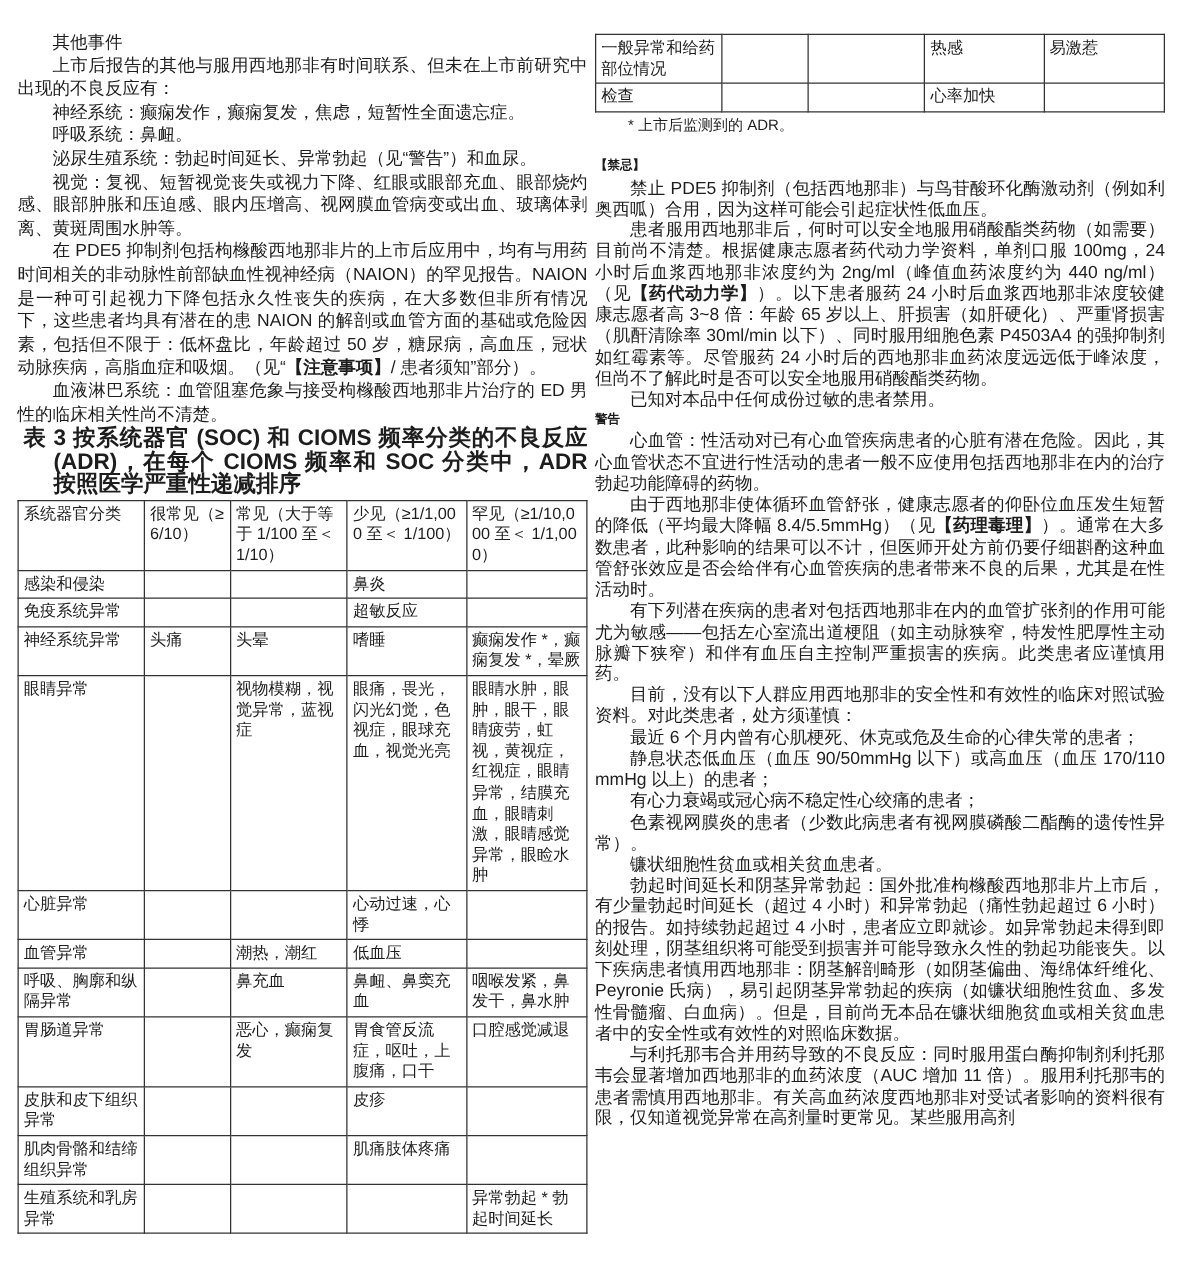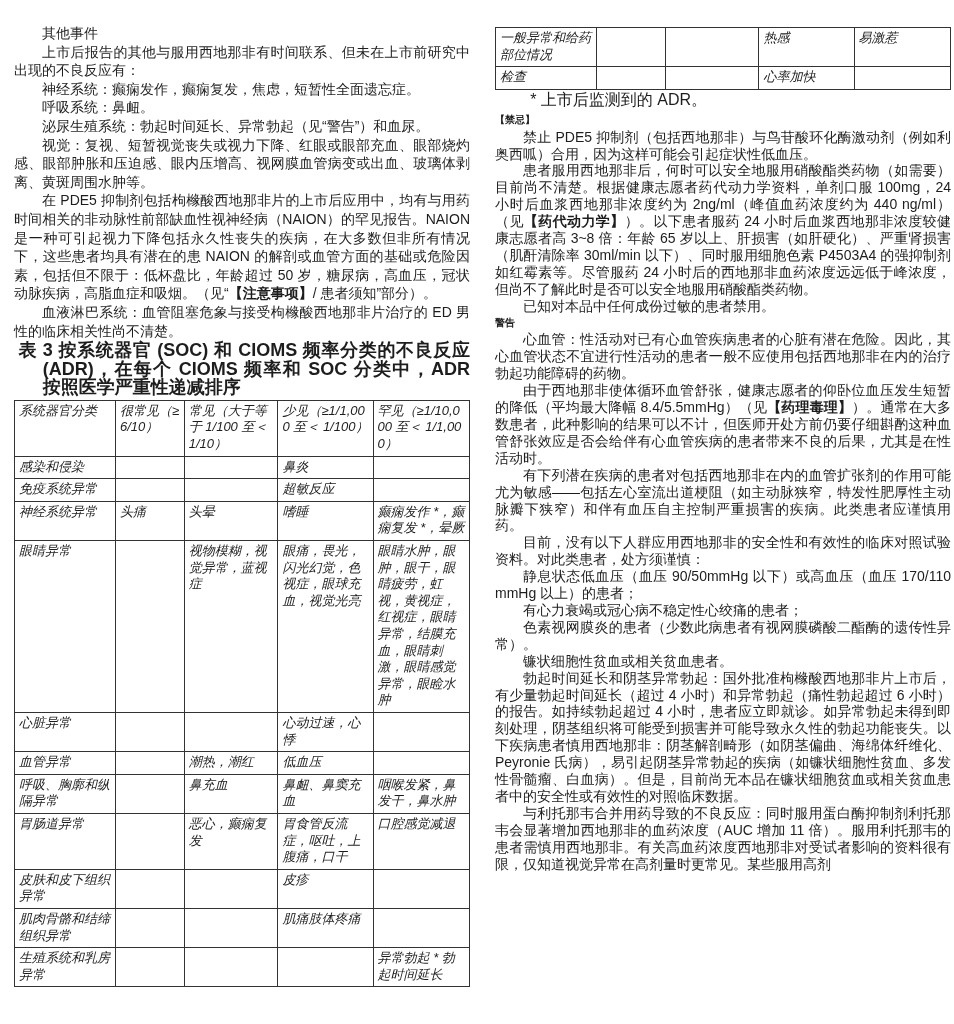--- a/index.html
+++ b/index.html
@@ -6,21 +6,21 @@
   body{
     width:954px;height:1024px;overflow:hidden;
     font-family:"Liberation Sans","DejaVu Sans",sans-serif;
     color:#1d1d1d;
     -webkit-font-smoothing:antialiased;
   }
   .page{
     box-sizing:border-box;
     width:954px;height:1024px;
     padding:24px 14px 0 14px;
-    display:flex;gap:25px;
+    display:flex;gap:6px;
   }
   .col{width:456px;flex:0 0 456px;}
 
   
   .para{
     margin:0;
     font-size:14px;
     text-align:justify;
     text-indent:2em;
     word-break:break-all;
@@ -43,33 +43,32 @@
     margin:1px 0 3px 0;
     font-size:18px;
     font-weight:bold;
     line-height:18.6px;
     padding-left:1.6em;
     text-indent:-1.35em;
     text-align:justify;
   }
 
   .footnote{
-    margin:2px 0 3px 0;
-    font-size:16px;
+    margin:2px 0 16px 0;
+    font-size:12px;
     line-height:16.9px;
     text-indent:2.2em;
   }
 
   
   table.adr{
     width:100%;
     border-collapse:collapse;
     table-layout:fixed;
     font-size:13px;
-    font-style:italic;
   }
   table.adr th, table.adr td{
     border:1px solid #333333;
     vertical-align:top;
     text-align:left;
     font-weight:normal;
     padding:2px 3px 3px 4px;
     line-height:16.6px;
     word-break:break-all;
   }
@@ -236,20 +235,21 @@
         <p class="para">患者服用西地那非后，何时可以安全地服用硝酸酯类药物（如需要）目前尚不清楚。根据健康志愿者药代动力学资料，单剂口服 100mg，24 小时后血浆西地那非浓度约为 2ng/ml（峰值血药浓度约为 440 ng/ml）（见<b>【药代动力学】</b>）。以下患者服药 24 小时后血浆西地那非浓度较健康志愿者高 3~8 倍：年龄 65 岁以上、肝损害（如肝硬化）、严重肾损害（肌酐清除率 30ml/min 以下）、同时服用细胞色素 P4503A4 的强抑制剂如红霉素等。尽管服药 24 小时后的西地那非血药浓度远远低于峰浓度，但尚不了解此时是否可以安全地服用硝酸酯类药物。</p>
         <p class="para">已知对本品中任何成份过敏的患者禁用。</p>
       </div>
 
     <p class="section-heading">警告</p>
     <div>
         <p class="para">心血管：性活动对已有心血管疾病患者的心脏有潜在危险。因此，其心血管状态不宜进行性活动的患者一般不应使用包括西地那非在内的治疗勃起功能障碍的药物。</p>
         <p class="para">由于西地那非使体循环血管舒张，健康志愿者的仰卧位血压发生短暂的降低（平均最大降幅 8.4/5.5mmHg）（见<b>【药理毒理】</b>）。通常在大多数患者，此种影响的结果可以不计，但医师开处方前仍要仔细斟酌这种血管舒张效应是否会给伴有心血管疾病的患者带来不良的后果，尤其是在性活动时。</p>
         <p class="para">有下列潜在疾病的患者对包括西地那非在内的血管扩张剂的作用可能尤为敏感——包括左心室流出道梗阻（如主动脉狭窄，特发性肥厚性主动脉瓣下狭窄）和伴有血压自主控制严重损害的疾病。此类患者应谨慎用药。</p>
         <p class="para">目前，没有以下人群应用西地那非的安全性和有效性的临床对照试验资料。对此类患者，处方须谨慎：</p>
+        <p class="para">最近 6 个月内曾有心肌梗死、休克或危及生命的心律失常的患者；</p>
         <p class="para">静息状态低血压（血压 90/50mmHg 以下）或高血压（血压 170/110mmHg 以上）的患者；</p>
         <p class="para">有心力衰竭或冠心病不稳定性心绞痛的患者；</p>
         <p class="para">色素视网膜炎的患者（少数此病患者有视网膜磷酸二酯酶的遗传性异常）。</p>
         <p class="para">镰状细胞性贫血或相关贫血患者。</p>
         <p class="para">勃起时间延长和阴茎异常勃起：国外批准枸橼酸西地那非片上市后，有少量勃起时间延长（超过 4 小时）和异常勃起（痛性勃起超过 6 小时）的报告。如持续勃起超过 4 小时，患者应立即就诊。如异常勃起未得到即刻处理，阴茎组织将可能受到损害并可能导致永久性的勃起功能丧失。以下疾病患者慎用西地那非：阴茎解剖畸形（如阴茎偏曲、海绵体纤维化、Peyronie 氏病），易引起阴茎异常勃起的疾病（如镰状细胞性贫血、多发性骨髓瘤、白血病）。但是，目前尚无本品在镰状细胞贫血或相关贫血患者中的安全性或有效性的对照临床数据。</p>
         <p class="para">与利托那韦合并用药导致的不良反应：同时服用蛋白酶抑制剂利托那韦会显著增加西地那非的血药浓度（AUC 增加 11 倍）。服用利托那韦的患者需慎用西地那非。有关高血药浓度西地那非对受试者影响的资料很有限，仅知道视觉异常在高剂量时更常见。某些服用高剂</p>
       </div>
   </div>
 
 </div>

